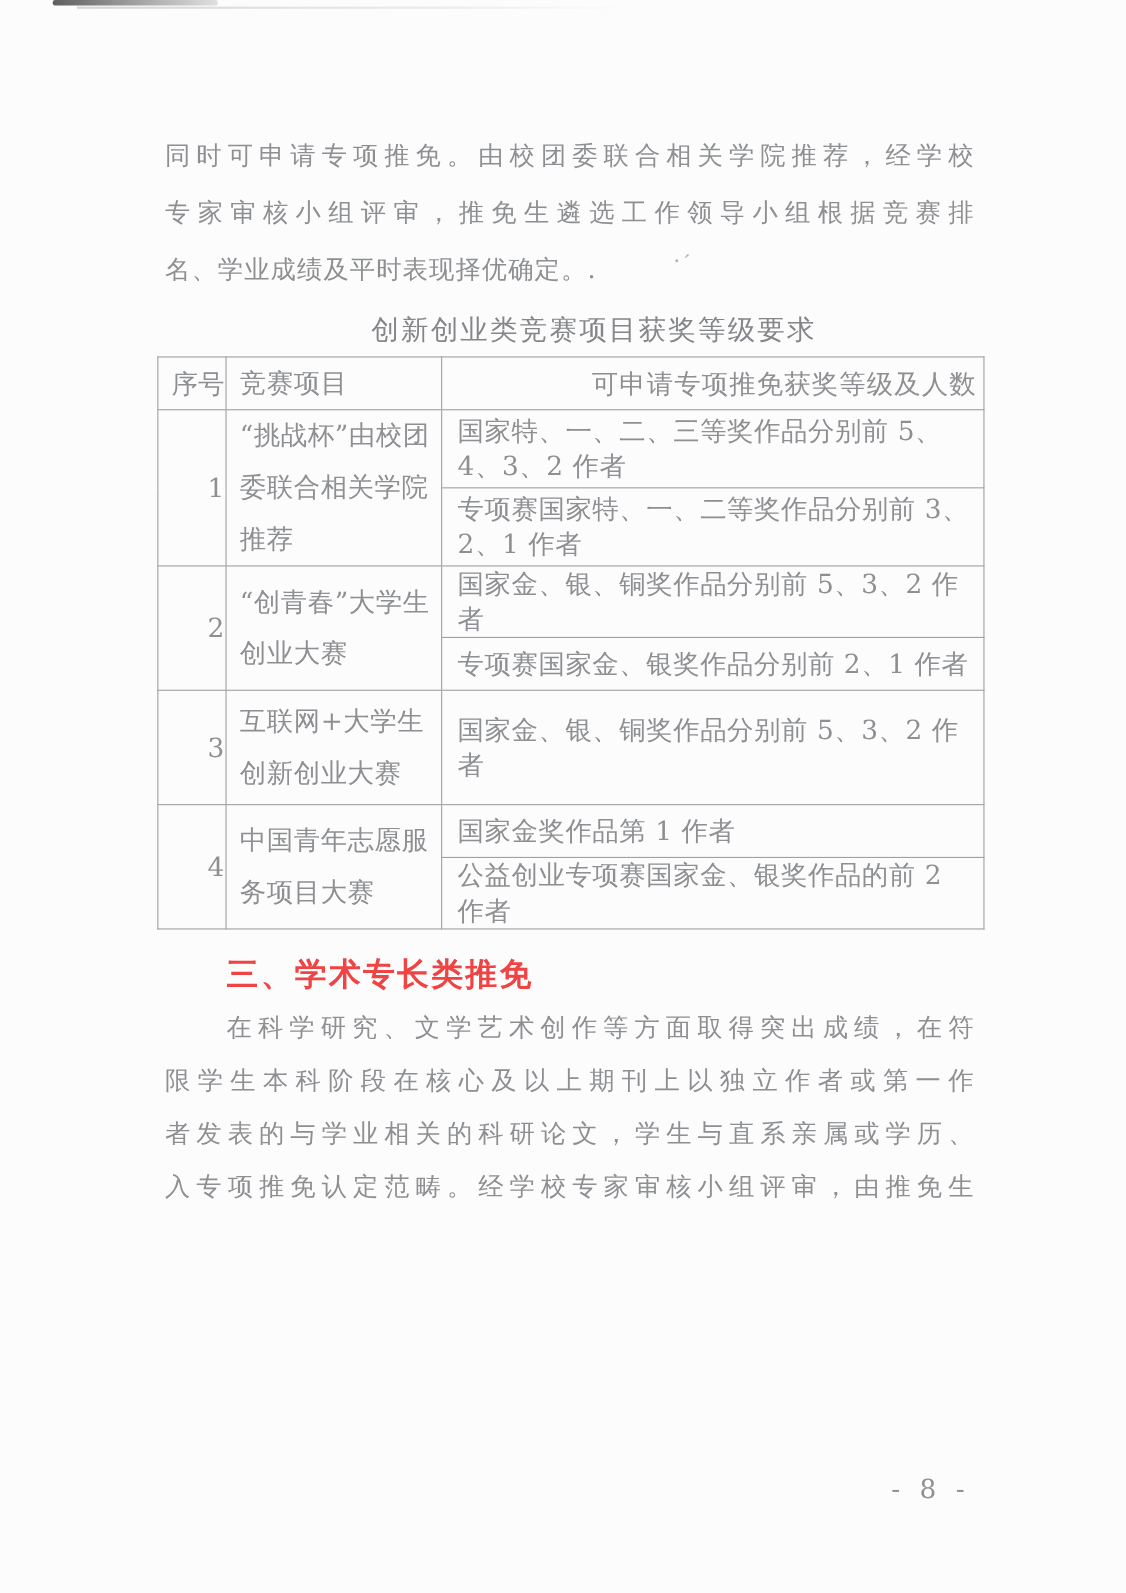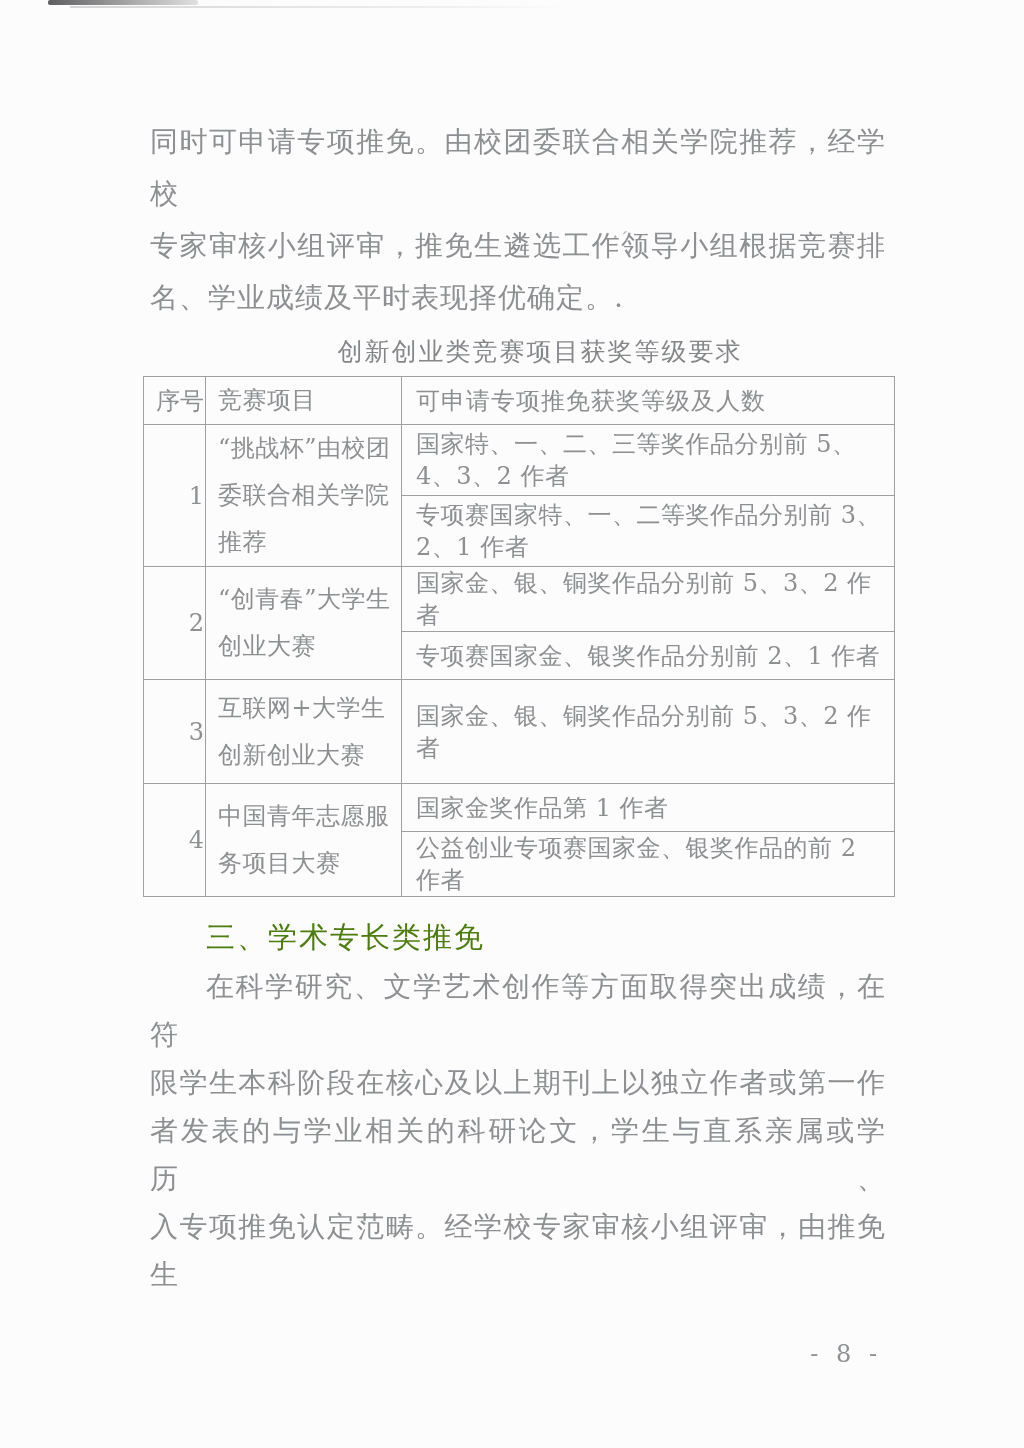--- a/index.html
+++ b/index.html
@@ -22,21 +22,21 @@
     border-radius:2px;filter:blur(.4px);
   }
   .streak-tail{
     position:absolute;left:70px;top:6px;width:500px;height:2px;
     background:linear-gradient(90deg,rgba(140,140,142,.35),rgba(170,170,172,.18) 70%,transparent);
   }
   .content{
     position:absolute;left:150px;top:116px;width:736px;
   }
   .tline{
-    font-size:28px;
+    font-size:23px;
     text-align:justify;
     text-align-last:justify;
     text-justify:inter-character;
     letter-spacing:1px;
   }
   .intro .tline{line-height:52px;}
   .tline.last{text-align-last:left;}
   .tline.indent{text-indent:56px;}
   .stray-mark{
     position:absolute;left:612px;top:226px;
@@ -56,26 +56,26 @@
     border:1px solid #a0a0a4;
     font-size:24px;color:#8e8f92;
     overflow:hidden;
   }
   .col-no{width:62px;}
   .col-comp{width:196px;}
   tr.head td{height:45px;}
   td.no{text-align:right;}
   td.comp{padding:0 4px 0 12px;font-size:23px;line-height:47px;letter-spacing:.5px;}
   td.crit{padding:0 6px 0 14px;letter-spacing:.5px;}
-  td.c-center{text-align:left;letter-spacing:1px;}
+  td.c-center{text-align:right;letter-spacing:1px;}
   tr.sub td{height:47px;}
   tr.tall td{height:101px;}
   .sec-head{
     margin-top:14px;line-height:52px;
-    font-size:29px;font-weight:400;color:#4d7c0f;
+    font-size:29px;font-weight:700;color:#ef4444;
     text-indent:56px;letter-spacing:2px;
     font-family:"DejaVu Sans","Liberation Sans",sans-serif;
   }
   .sec .tline{line-height:48px;}
   .page-number{
     position:absolute;right:142px;top:1340px;
     font-size:24px;letter-spacing:5px;color:#8f9094;
     font-family:"DejaVu Serif","Liberation Serif",serif;
   }
 </style>

